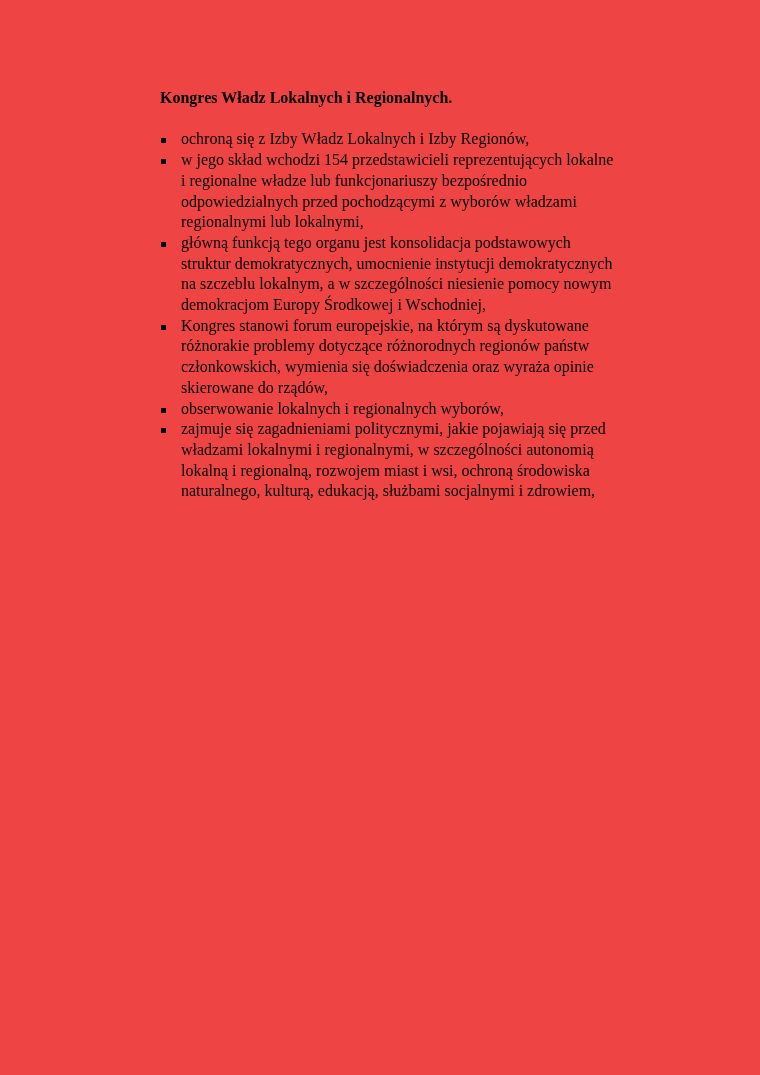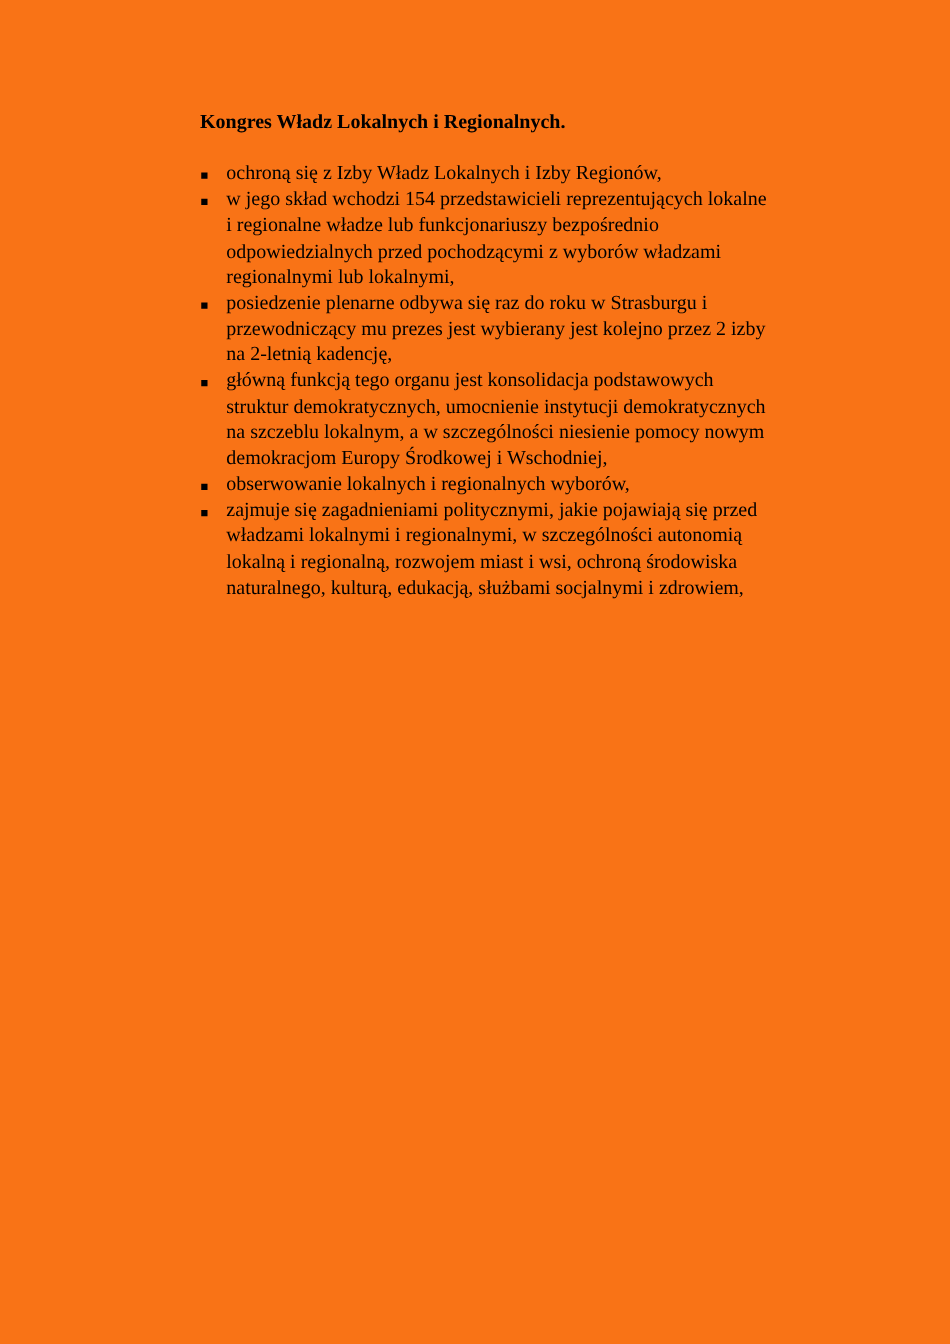--- a/index.html
+++ b/index.html
@@ -13,21 +13,21 @@
     height: 1075px;
     overflow: hidden;
     font-family: "Liberation Serif", "DejaVu Serif", serif;
     color: #000000;
   }
   .page {
     box-sizing: border-box;
     width: 760px;
     height: 1075px;
     padding: 88px 58px 0 160px;
-    background: #f97316;
+    background: #ef4444;
   }
   .doc-title {
     margin: 0 0 20.7px 0;
     font-size: 16px;
     line-height: 20.7px;
     font-weight: bold;
     color: #000000;
   }
   ul.bullet-list {
     list-style: none;
@@ -73,35 +73,36 @@
     </li>
 
     <li>
       <span class="bullet-square"></span>
       <span class="item-text">w jego skład wchodzi 154 przedstawicieli reprezentujących lokalne
 i regionalne władze lub funkcjonariuszy bezpośrednio
 odpowiedzialnych przed pochodzącymi z wyborów władzami
 regionalnymi lub lokalnymi,</span>
     </li>
 
-    <li>
-      <span class="bullet-square"></span>
-      <span class="item-text">posiedzenie plenarne odbywa się raz do roku w Strasburgu i
-przewodniczący mu prezes jest wybierany jest kolejno przez 2 izby
-na 2-letnią kadencję,</span>
-    </li>
 
     <li>
       <span class="bullet-square"></span>
       <span class="item-text">główną funkcją tego organu jest konsolidacja podstawowych
 struktur demokratycznych, umocnienie instytucji demokratycznych
 na szczeblu lokalnym, a w szczególności niesienie pomocy nowym
 demokracjom Europy Środkowej i Wschodniej,</span>
     </li>
 
+    <li>
+      <span class="bullet-square"></span>
+      <span class="item-text">Kongres stanowi forum europejskie, na którym są dyskutowane
+różnorakie problemy dotyczące różnorodnych regionów państw
+członkowskich, wymienia się doświadczenia oraz wyraża opinie
+skierowane do rządów,</span>
+    </li>
 
 
     <li>
       <span class="bullet-square"></span>
       <span class="item-text">obserwowanie lokalnych i regionalnych wyborów,</span>
     </li>
 
     <li>
       <span class="bullet-square"></span>
       <span class="item-text">zajmuje się zagadnieniami politycznymi, jakie pojawiają się przed

